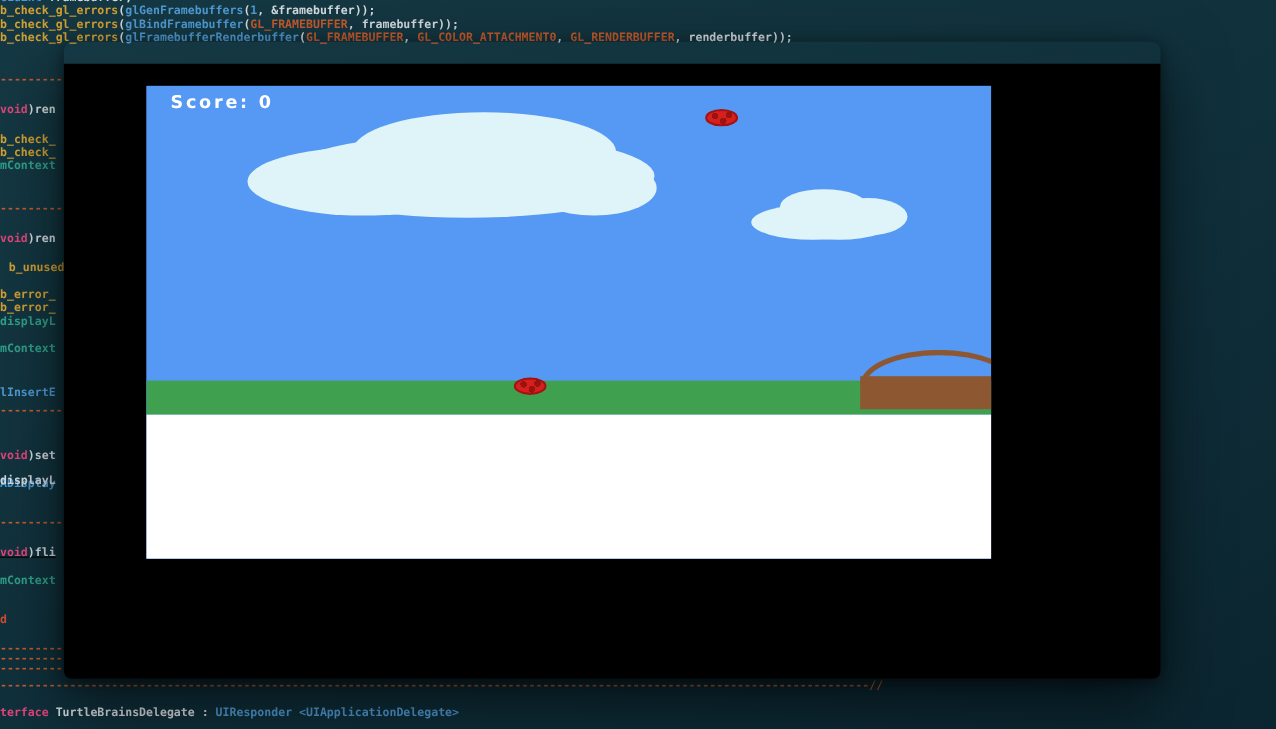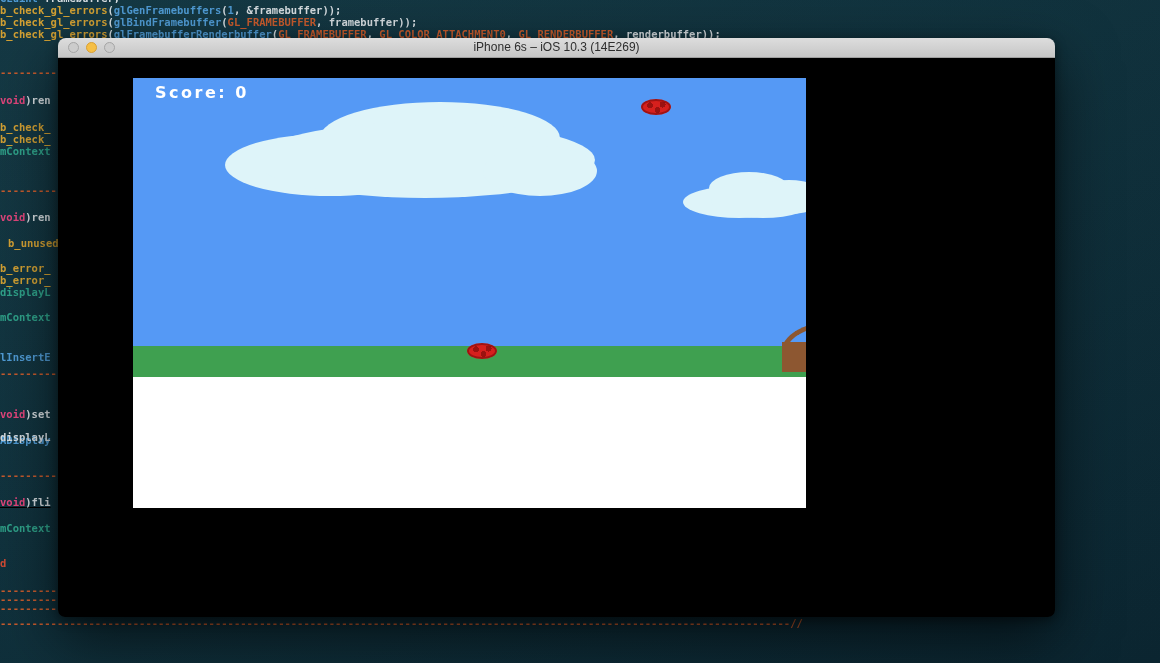--- a/index.html
+++ b/index.html
@@ -34,21 +34,21 @@
   .lights{position:absolute;left:10px;top:4px;display:flex;gap:7px;}
   .light{width:11px;height:11px;border-radius:50%;box-sizing:border-box;display:block;}
   .light.gray{background:#cccccc;border:1px solid #a5a5a5;}
   .light.yellow{background:#f6bf45;border:1px solid #d9a034;}
   .content{
     position:absolute;left:0;top:20px;right:0;bottom:0;background:#000;
     border-radius:0 0 7px 7px;overflow:hidden;
   }
   
   .screen{
-    position:absolute;left:75px;top:20px;width:673px;height:430px;
+    position:absolute;left:75px;top:20px;width:768px;height:430px;
     background:#5599f5;overflow:hidden;
   }
   .cloud{position:absolute;}
   .cloud i, .cloud-e{position:absolute;display:block;background:#def4f9;border-radius:50%;}
   .c1{left:92px;top:24px;width:372px;height:96px;}
   .c1 .b1{left:95px;top:0;width:240px;height:72px;}
   .c1 .b2{left:0;top:32px;width:210px;height:62px;}
   .c1 .b3{left:30px;top:20px;width:340px;height:76px;}
   .c1 .b4{left:258px;top:44px;width:114px;height:50px;}
   .c2{left:550px;top:94px;width:142px;height:46px;}
@@ -110,31 +110,24 @@
       <div class="code-line" style="left: 0px; top: 434px;"><span style="color: rgb(79, 154, 211);">ADisplay</span></div>
       <div class="code-line" style="left: 0px; top: 431px;"><span style="color: rgb(212, 219, 223);">displayL</span></div>
       <div class="code-line" style="left: 0px; top: 469px;"><span style="color: rgb(199, 91, 45);">---------</span></div>
       <div class="code-line" style="left: 0px; top: 496px; text-decoration: underline;"><span style="color: rgb(224, 69, 123);">void</span><span style="color: rgb(212, 219, 223);">)fli</span></div>
       <div class="code-line" style="left: 0px; top: 522px;"><span style="color: rgb(47, 161, 137);">mContext</span></div>
       <div class="code-line" style="left: 0px; top: 557px;"><span style="color: rgb(207, 75, 51);">d</span></div>
       <div class="code-line" style="left: 0px; top: 584px;"><span style="color: rgb(199, 91, 45);">---------</span></div>
       <div class="code-line" style="left: 0px; top: 593px;"><span style="color: rgb(199, 91, 45);">---------</span></div>
       <div class="code-line" style="left: 0px; top: 602px;"><span style="color: rgb(199, 91, 45);">---------</span></div>
       <div class="code-line" style="left: 0px; top: 617px;"><span style="color: rgb(199, 91, 45);">-----------------------------------------------------------------------------------------------------------------------------//</span></div>
+      <div class="code-line" style="left: 0px; top: 642px;"><span style="color: rgb(224, 69, 123);">terface</span><span style="color: rgb(212, 219, 223);"> TurtleBrainsDelegate </span><span style="color: rgb(212, 219, 223);">: </span><span style="color: rgb(79, 154, 211);">UIResponder</span><span style="color: rgb(79, 154, 211);"> &lt;UIApplicationDelegate&gt;</span></div>
     </div>
 
   <div class="window">
-    <div class="titlebar">
-      <div class="lights">
-        <span class="light gray"></span>
-        <span class="light yellow"></span>
-        <span class="light gray"></span>
-      </div>
-      <div class="title">iPhone 6s – iOS 10.3 (14E269)</div>
-    </div>
 
     <div class="content">
       <div class="screen">
 
         <div class="cloud c1">
           <i class="b1"></i>
             <i class="b2"></i>
             <i class="b3"></i>
             <i class="b4"></i>
         </div>

